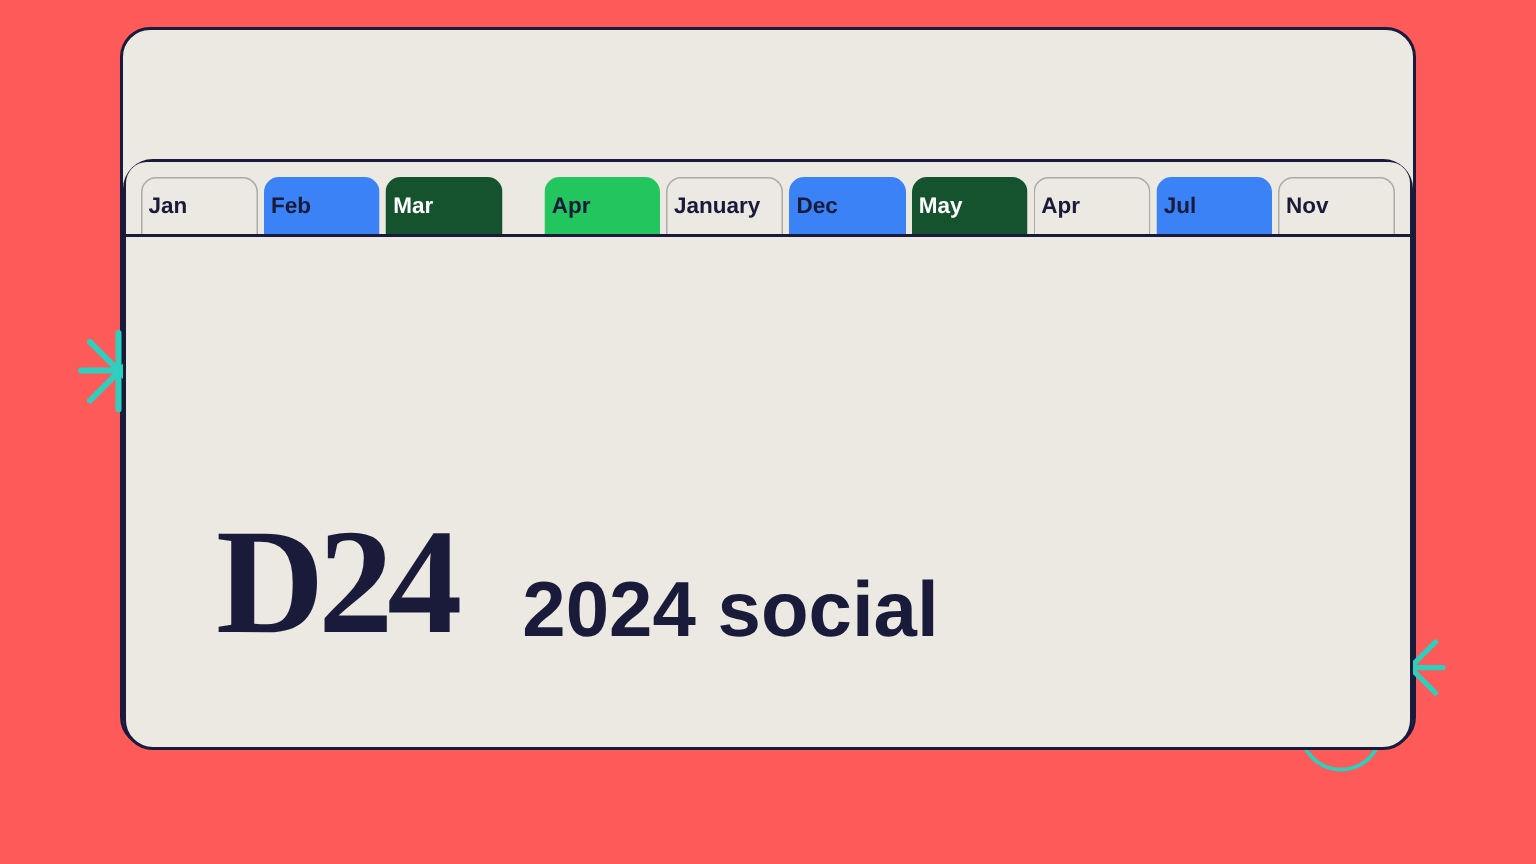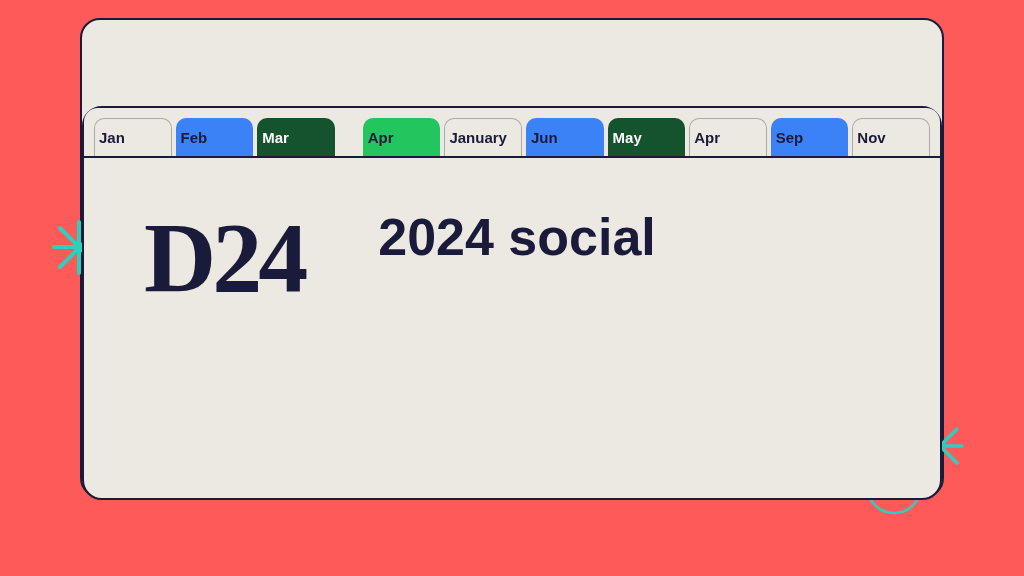--- a/index.html
+++ b/index.html
@@ -111,22 +111,21 @@
     .month-tab.outlined {
       border: 1.5px solid #aaa;
       border-bottom: none;
       background: #ece9e2;
     }
 
     
     .card-body {
       padding: 50px 60px 60px 60px;
       display: flex;
-      align-items: flex-start;
-      gap: 30px;
+      align-items: flex-end;
       min-height: 340px;
     }
 
     
     .logo-d24 {
       font-size: 100px;
       font-weight: 900;
       color: #1a1a3a;
       line-height: 1;
       letter-spacing: -4px;
@@ -174,24 +173,24 @@
 </svg>
 
 <div class="card-main">
 
   <div class="months-row" id="months-row">
   <div class="month-tab outlined">Jan</div>
       <div class="month-tab teal">Feb</div>
       <div class="month-tab dark">Mar</div>
       <div class="month-tab salmon">Apr</div>
       <div class="month-tab outlined">January</div>
-      <div class="month-tab teal">Jun</div>
+      <div class="month-tab teal">Dec</div>
       <div class="month-tab dark">May</div>
       <div class="month-tab outlined">Apr</div>
-      <div class="month-tab teal">Sep</div>
+      <div class="month-tab teal">Jul</div>
       <div class="month-tab outlined">Nov</div>
     </div>
 
   <div class="card-body">
     <div class="logo-d24">D24</div>
     <div class="headline">
       <span>2024 social</span><br>
     </div>
   </div>
 </div>

